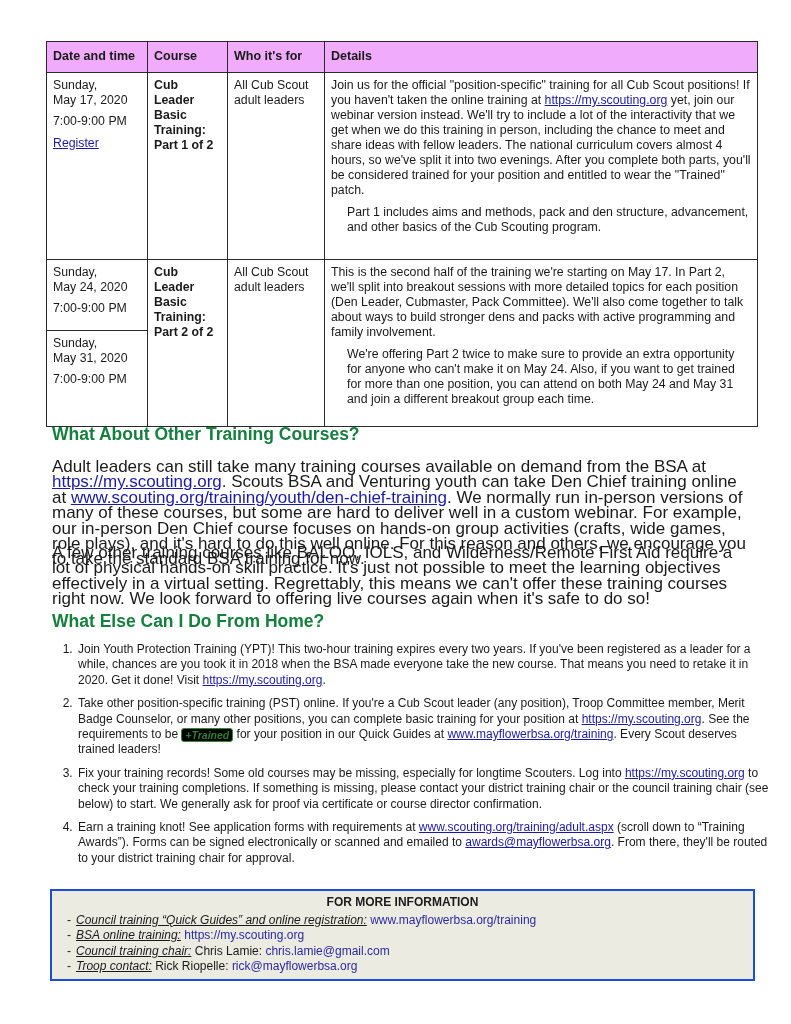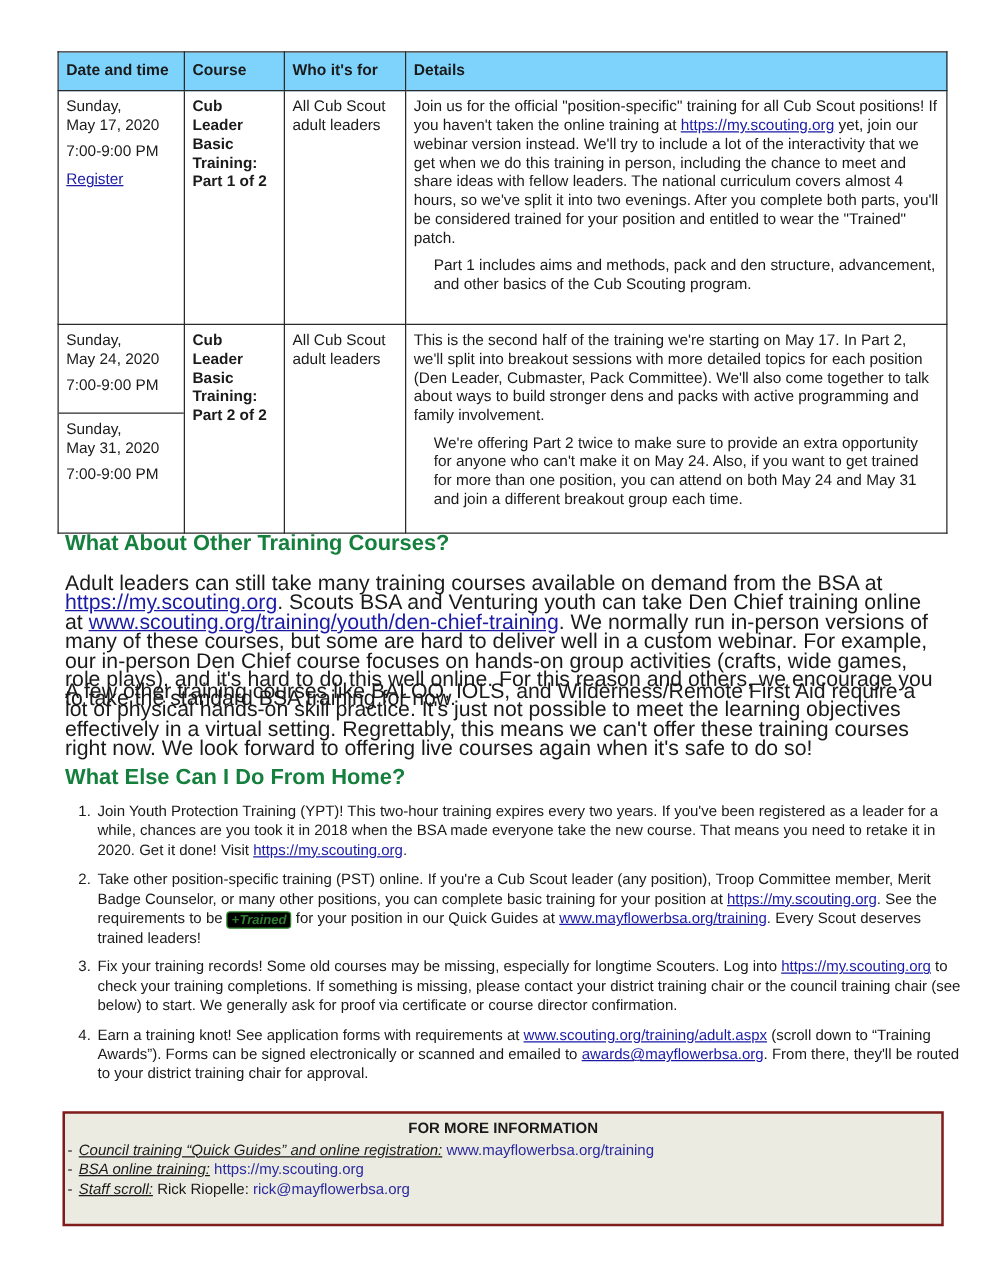--- a/index.html
+++ b/index.html
@@ -2,44 +2,44 @@
 <html><head>
 <meta charset="utf-8">
 <style>
   html, body { margin:0; padding:0; background:#ffffff; }
   body { width:791px; height:1024px; position:relative; font-family:"Liberation Sans", sans-serif; color:#1a1a1a; font-size:12.3px; line-height:15px; overflow:hidden; }
   a { color:#1a1aa6; text-decoration:underline; }
   .b { font-weight:normal; }
 
   table.sched { position:absolute; left:46px; top:41px; width:711px; border-collapse:collapse; table-layout:fixed; }
   table.sched th, table.sched td { border:1.5px solid #2a2a2a; vertical-align:top; text-align:left; }
-  table.sched th { background:#7dd3fc; font-weight:bold; font-size:12.5px; padding:7px 6px 6px 6px; height:17px; }
+  table.sched th { background:#f0abfc; font-weight:bold; font-size:12.5px; padding:7px 6px 6px 6px; height:17px; }
   table.sched td { padding:5px 6px 6px 6px; }
   .date-cell { padding:0 !important; }
   .date-block { padding:5px 6px 4px 6px; }
   .date-block + .date-block { border-top:1.5px solid #2a2a2a; }
   .date-block p { margin:0; }
   .date-block .time { margin-top:6px; }
   .date-block .reg { margin-top:7px; }
   .course { font-weight:bold; }
   .details p { margin:0 0 7px 0; }
   .details p:last-child { margin-bottom:0;margin-left:16px; }
 
   h2 { position:absolute; left:52px; margin:0; color:#15803d; font-size:17.5px; font-weight:bold; }
   .para { position:absolute; left:52px; width:700px; margin:0; font-size:17px; line-height:15.4px; }
 
   ol.home { position:absolute; left:52px; top:642px; width:700px; margin:0; padding:0 0 0 24px; font-size:12px; line-height:15.4px; }
   ol.home li { margin-bottom:8px; padding-left:2px; }
 
   .badge { display:inline-block; border:1.5px solid #2e8b2e; background:#000000; color:#2e7d32; font-style:italic; font-weight:bold; font-size:10.5px; line-height:12px; padding:0 3px; border-radius:3px; vertical-align:-1px; }
   .badge .plus { font-style:normal; }
 
-  .info { position:absolute; left:50px; top:889px; width:705px; height:92px; background:#ecebe2; border:2px solid #7f1d1d; box-sizing:border-box; font-size:12px; line-height:15.5px; }
+  .info { position:absolute; left:50px; top:889px; width:705px; height:92px; background:#ecebe2; border:2px solid #1d4ed8; box-sizing:border-box; font-size:12px; line-height:15.5px; }
   .info .title { text-align:center; font-weight:bold; margin-top:4px; margin-bottom:2px; }
-  .info .row { padding-left:2px; }
+  .info .row { padding-left:15px; }
   .info .row .dash { display:inline-block; width:9px; }
   .info .lbl { font-style:italic; text-decoration:underline; }
   .info .val { color:#2a2aa0; }
 </style>
 </head>
 <body>
 
 <table class="sched">
   <colgroup>
     <col style="width:101px">
@@ -104,14 +104,15 @@
   <li><span class="b">Join Youth Protection Training (YPT)!</span><span> This two-hour training expires every two years. If you've been registered as a leader for a while, chances are you took it in 2018 when the BSA made everyone take the new course. That means you need to retake it in 2020. Get it done! Visit </span><a href="#">https://my.scouting.org</a><span>.</span></li>
   <li><span class="b">Take other position-specific training (PST) online.</span><span> If you're a Cub Scout leader (any position), Troop Committee member, Merit Badge Counselor, or many other positions, you can complete basic training for your position at </span><a href="#">https://my.scouting.org</a><span>. See the requirements to be </span><span class="badge"><span class="plus">+</span><span>Trained</span></span><span> for your position in our Quick Guides at </span><a href="#">www.mayflowerbsa.org/training</a><span>. Every Scout deserves trained leaders!</span></li>
   <li><span class="b">Fix your training records!</span><span> Some old courses may be missing, especially for longtime Scouters. Log into </span><a href="#">https://my.scouting.org</a><span> to check your training completions. If something is missing, please contact your district training chair or the council training chair (see below) to start. We generally ask for proof via certificate or course director confirmation.</span></li>
   <li><span class="b">Earn a training knot!</span><span> See application forms with requirements at </span><a href="#">www.scouting.org/training/adult.aspx</a><span> (scroll down to “Training Awards”). Forms can be signed electronically or scanned and emailed to </span><a href="#">awards@mayflowerbsa.org</a><span>. From there, they'll be routed to your district training chair for approval.</span></li>
 </ol>
 
 <div class="info">
   <div class="title">FOR MORE INFORMATION</div>
   <div class="row"><span class="dash">-</span><span class="lbl">Council training “Quick Guides” and online registration:</span> <span class="val">www.mayflowerbsa.org/training</span></div>
   <div class="row"><span class="dash">-</span><span class="lbl">BSA online training:</span> <span class="val">https://my.scouting.org</span></div>
-  <div class="row"><span class="dash">-</span><span class="lbl">Staff scroll:</span> <span>Rick Riopelle:</span> <span class="val">rick@mayflowerbsa.org</span></div>
+  <div class="row"><span class="dash">-</span><span class="lbl">Council training chair:</span> <span>Chris Lamie:</span> <span class="val">chris.lamie@gmail.com</span></div>
+  <div class="row"><span class="dash">-</span><span class="lbl">Troop contact:</span> <span>Rick Riopelle:</span> <span class="val">rick@mayflowerbsa.org</span></div>
 </div>
 
 </body></html>

